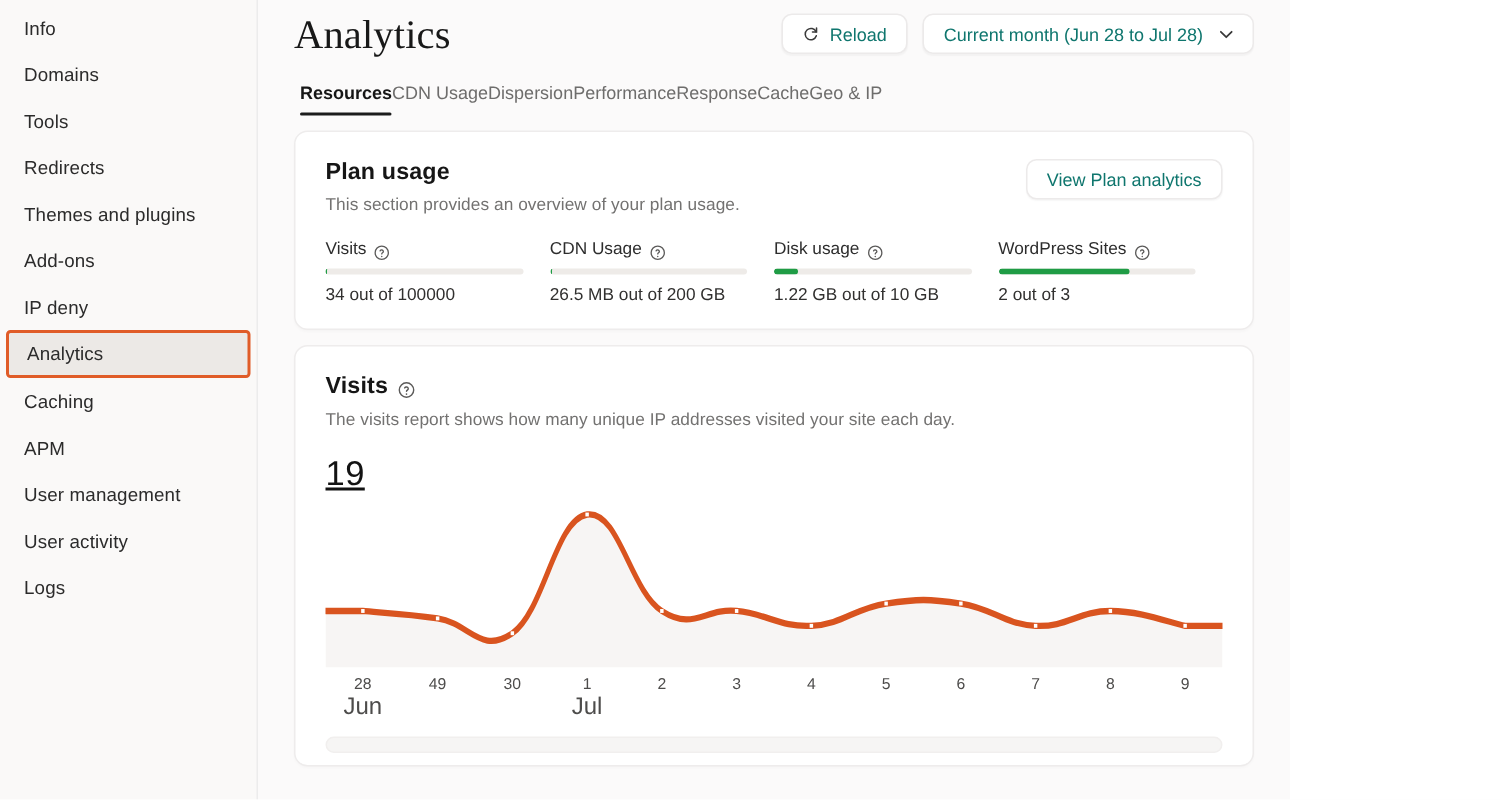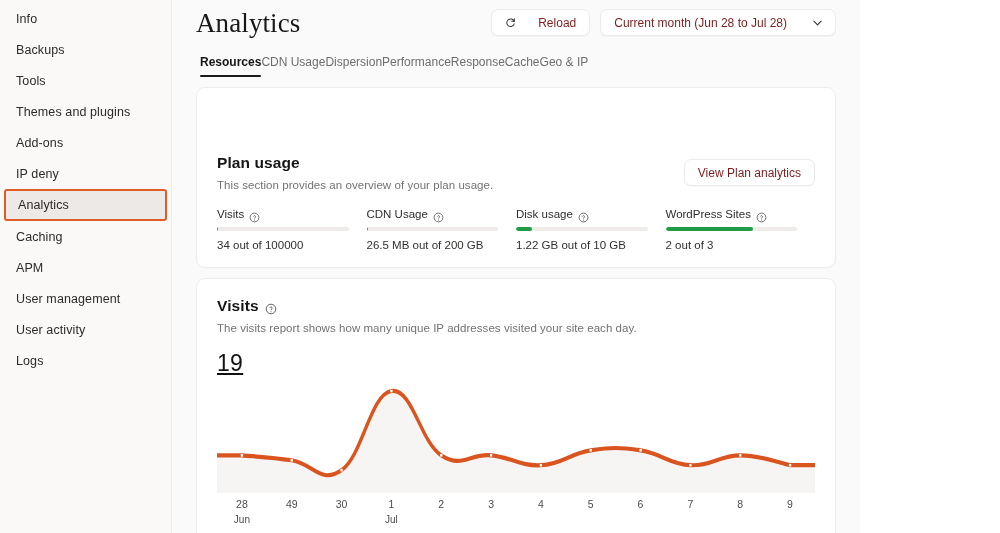--- a/index.html
+++ b/index.html
@@ -62,24 +62,24 @@
   }
   .top-row { display: flex; align-items: flex-start; justify-content: space-between; }
   .top-actions { display: flex; gap: 10px; padding-top: 9px; }
   .btn {
     background: #ffffff;
     border: 1px solid #eceaea;
     border-radius: 7px;
     height: 27px;
     display: flex;
     align-items: center;
-    gap: 22px;
+    gap: 7px;
     padding: 0 13px;
     font-size: 12px;
-    color: #7f1d1d;
+    color: #0f766e;
     cursor: pointer;
     box-shadow: 0 1px 1px rgba(0,0,0,0.035);
     white-space: nowrap;
   }
   .btn svg { display:block; }
   .chev { margin-left: 4px; }
 
   
   .tabs {
     display: flex;
@@ -107,21 +107,21 @@
 
   
   .card {
     background: #ffffff;
     border: 1px solid #eeecec;
     border-radius: 9px;
     box-shadow: 0 1px 2px rgba(0,0,0,0.025);
     margin-top: 10px;
     padding: 18px 20px 16px 20px;
   }
-  .card-head { display: flex; align-items: center; justify-content: space-between; margin-top: 48px; }
+  .card-head { display: flex; align-items: flex-start; justify-content: space-between; }
   .card-title {
     font-size: 15.5px;
     font-weight: 700;
     color: #161616;
     letter-spacing: .1px;
   }
   .card-sub {
     font-size: 11.5px;
     color: #737271;
     margin-top: 7px;
@@ -172,43 +172,46 @@
     margin-top: 4px;
     padding: 0 0 0 0;
   }
   .xtick {
     flex: 1 1 0;
     text-align: center;
     font-size: 10.5px;
     color: #4d4c4b;
     line-height: 15px;
   }
-  .xtick .sub { color: #4d4c4b; font-size: 10px; display:block; }
+  .xtick .sub { color: #4d4c4b; font-size: 16px; display:block; }
   .scrollbar-track {
     margin-top: 12px;
     height: 11px;
     background: #f6f5f4;
     border-radius: 6px;
     border: 1px solid #f1efee;
   }
 </style>
 </head>
 <body>
 
 <div class="app">
 
   <nav class="sidebar" id="sidebar">
       <div class="nav-item">
         <span>Info</span>
       </div>
       <div class="nav-item">
-        <span>Backups</span>
+        <span>Domains</span>
       </div>
       <div class="nav-item">
         <span>Tools</span>
+      </div>
+      <div class="nav-item">
+        <span>Redirects</span>
       </div>
       <div class="nav-item">
         <span>Themes and plugins</span>
       </div>
       <div class="nav-item">
         <span>Add-ons</span>
       </div>
       <div class="nav-item">
         <span>IP deny</span>
       </div>

